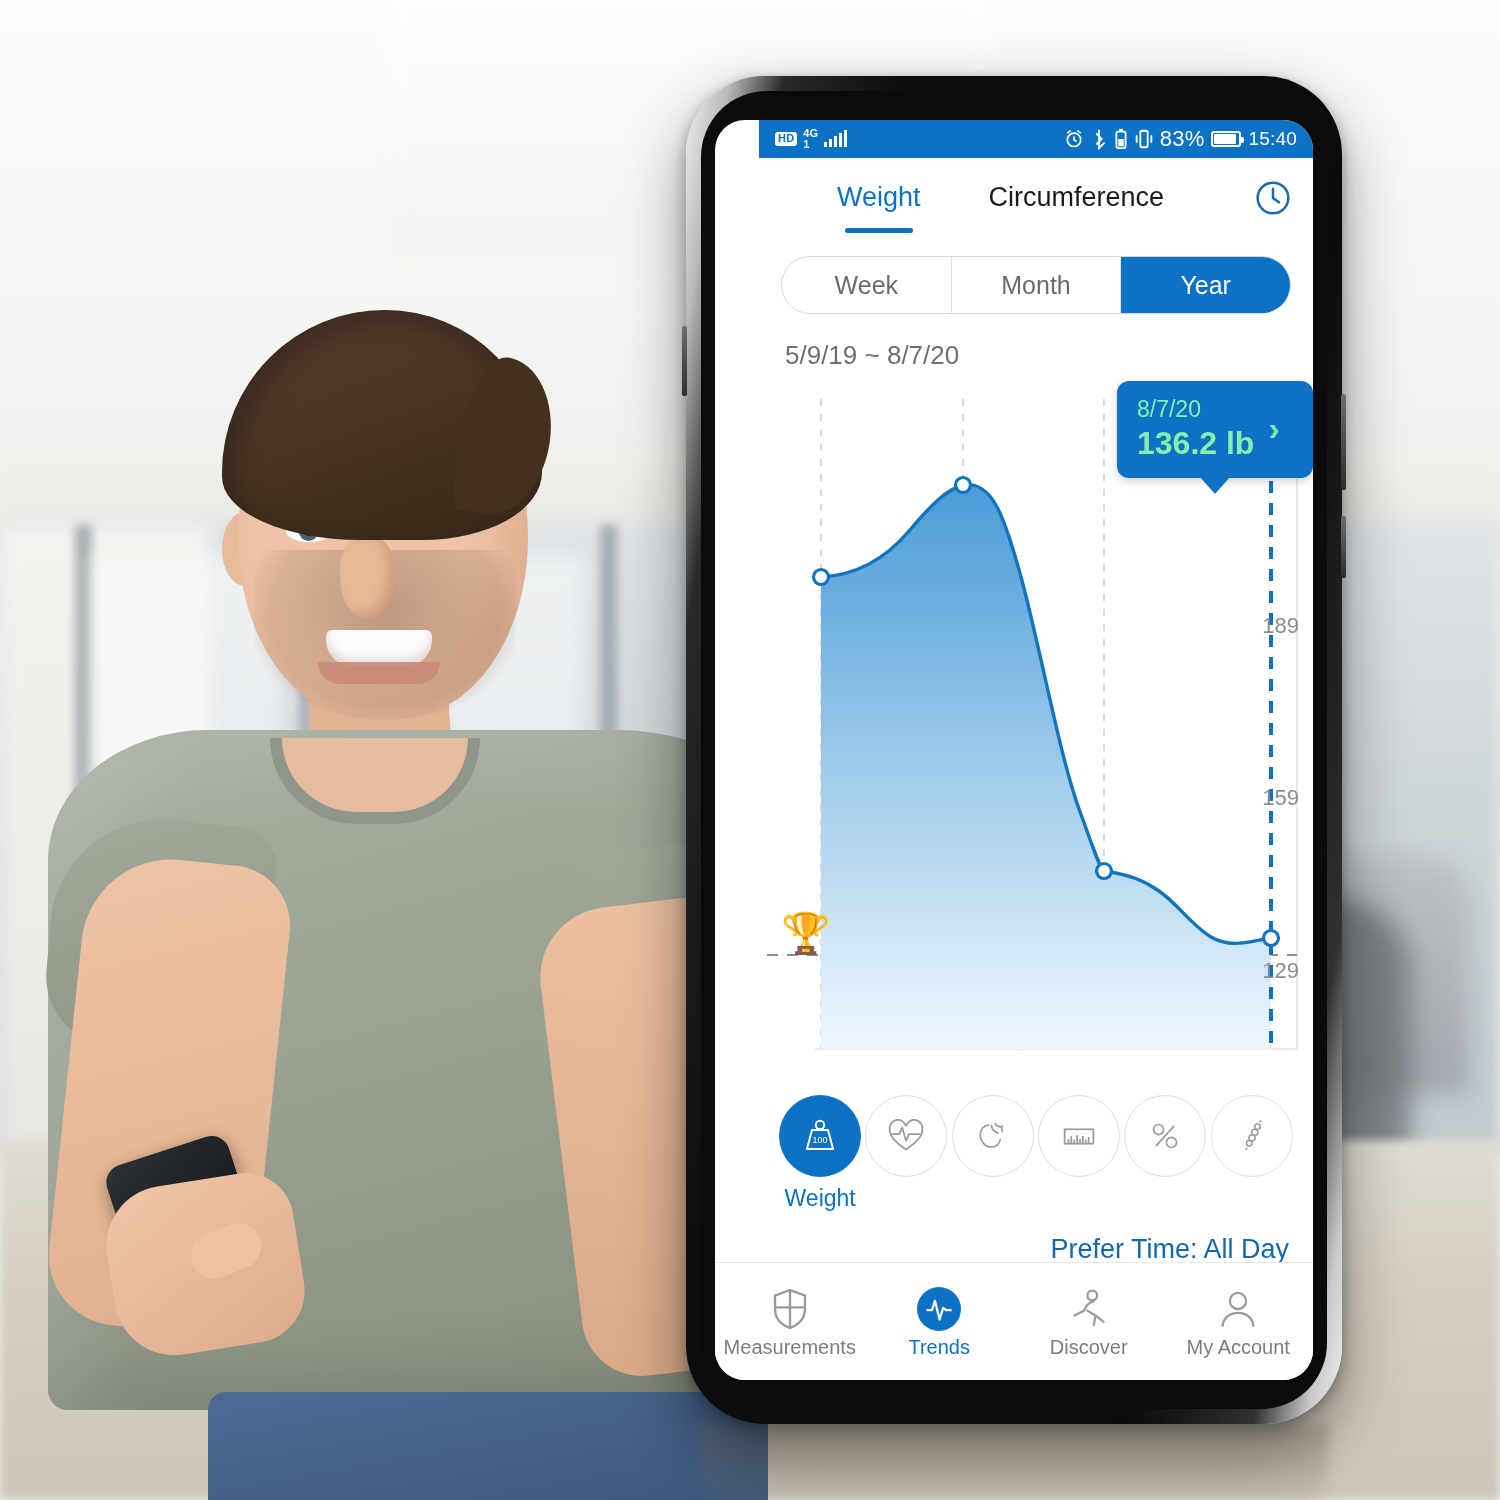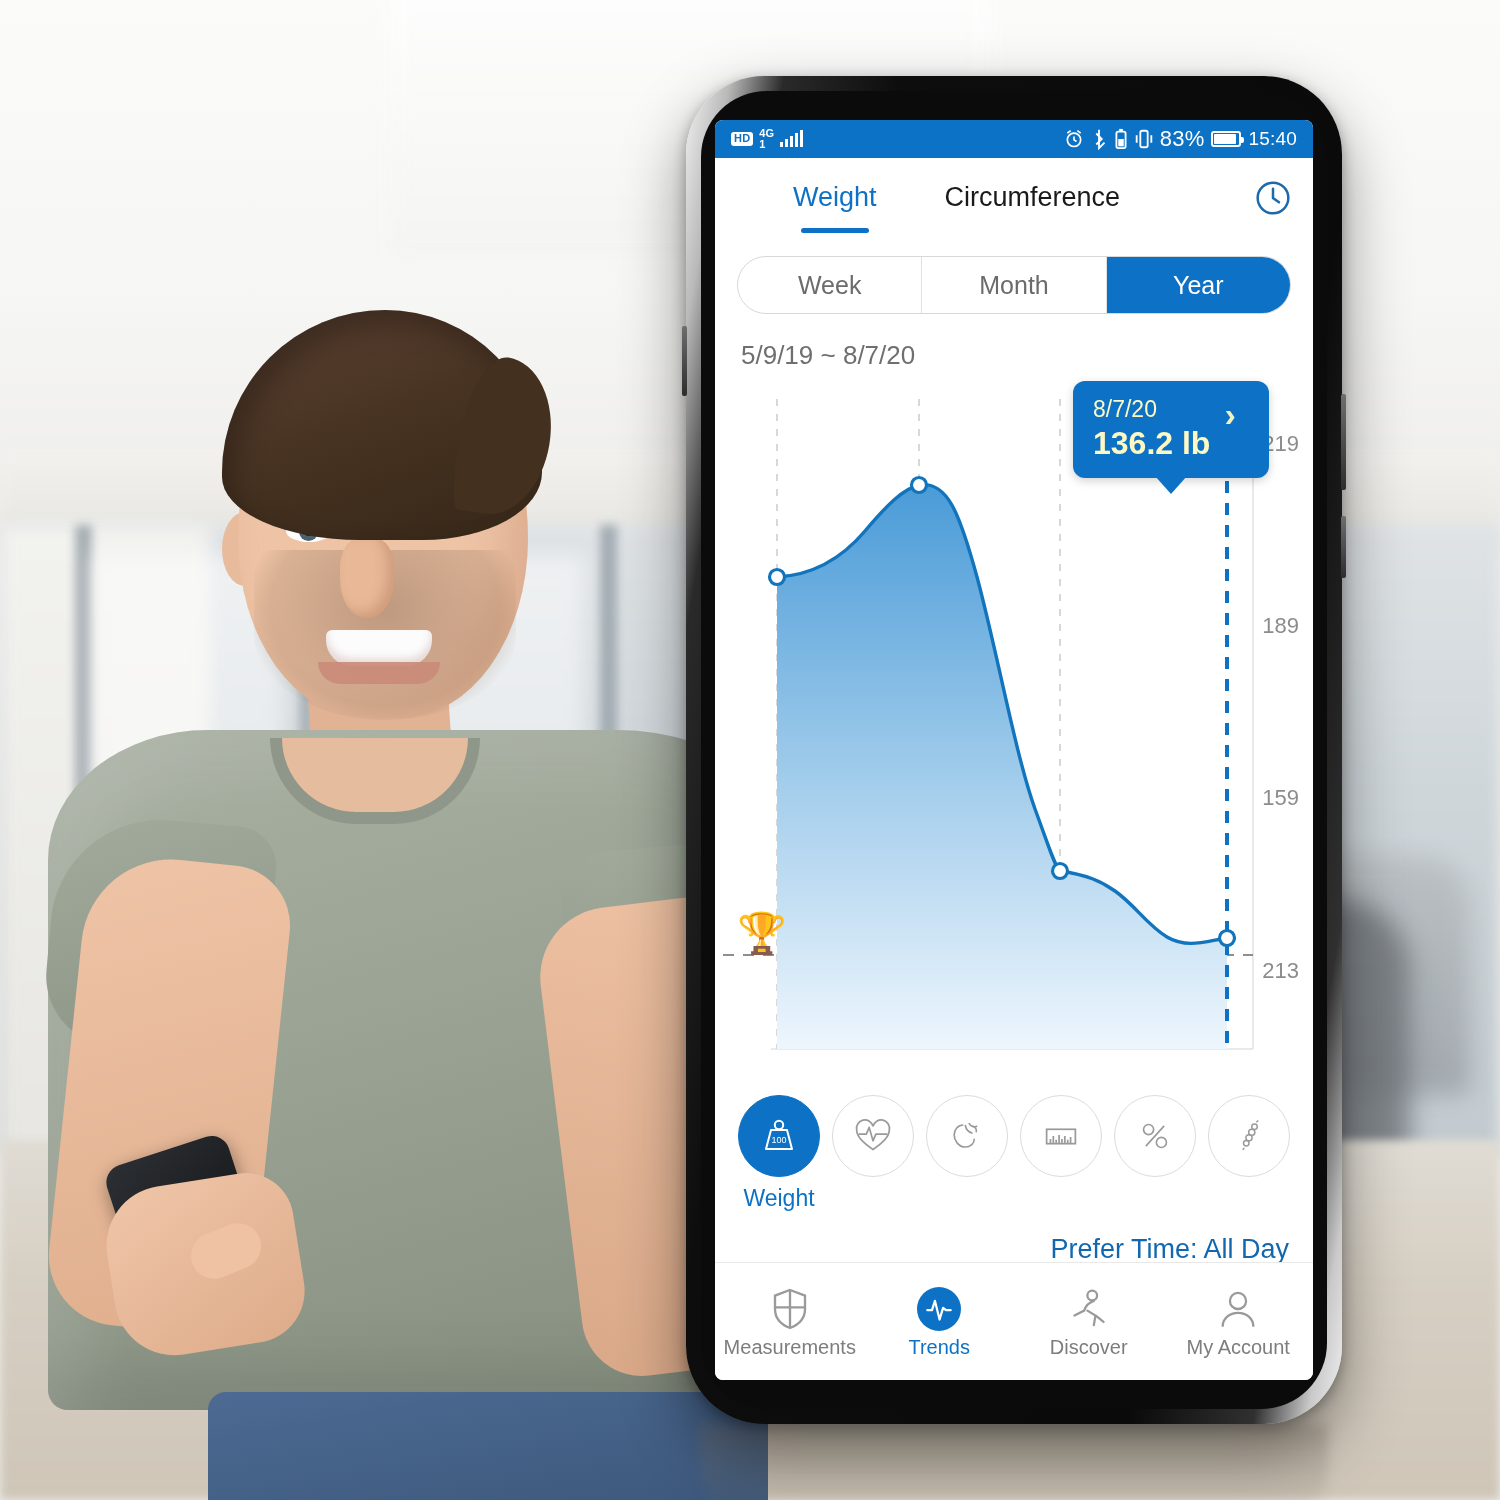--- a/index.html
+++ b/index.html
@@ -188,21 +188,21 @@
     background:linear-gradient(100deg,#f3f3f3 0%, #b9b9b9 5%, #2a2a2a 11%,
                #0d0d0d 24%, #0a0a0a 76%, #303030 90%, #c9c9c9 96%, #f2f2f2 100%);
     box-shadow:0 28px 64px rgba(0,0,0,.42), 0 4px 14px rgba(0,0,0,.3);
   }
   .phone-inner {
     position:absolute; left:15px; top:15px; right:15px; bottom:15px;
     border-radius:66px; background:#0b0b0b;
   }
   .screen {
     position:absolute; left:29px; top:44px; right:29px; bottom:44px;
-    border-radius:8px; background:#ffffff; overflow:hidden;
+    border-radius:30px; background:#ffffff; overflow:hidden;padding-left:44px;
   }
   .btn-side {
     position:absolute; right:-4px; width:5px; border-radius:2px;
     background:linear-gradient(180deg,#6e6e6e,#2d2d2d);
   }
   .btn-side.b1 { top:318px; height:96px; }
   .btn-side.b2 { top:440px; height:62px; }
   .btn-left {
     position:absolute; left:-4px; top:250px; width:5px; height:70px;
     border-radius:2px; background:linear-gradient(180deg,#6e6e6e,#2d2d2d);
@@ -278,22 +278,22 @@
   .range-row { padding:26px 22px 0 26px; font-size:26px; color:#6f6f6f; }
 
   
   .chart-area { position:relative; height:694px; margin-top:14px; }
   .chart-svg { position:absolute; left:0; top:0; }
   .ylabels { position:absolute; right:8px; top:0; width:62px; height:100%; }
   .ylabel { position:absolute; right:6px; font-size:22px; color:#8c8c8c; }
   .trophy { position:absolute; font-size:40px; line-height:1; }
 
   .tooltip {
-    position:absolute; background:#0d72c5; color:#fef9c3; border-radius:12px;
-    padding:14px 16px 16px 20px; display:flex; gap:14px;
+    position:absolute; background:#0d72c5; color:#86efac; border-radius:12px;
+    padding:14px 16px 16px 20px; display:flex; align-items:center; gap:14px;
     box-shadow:0 3px 10px rgba(0,0,0,.18);
   }
   .tt-date { font-size:23px; line-height:1.25; }
   .tt-val { font-size:32px; font-weight:bold; line-height:1.2; }
   .tt-chev { font-size:34px; font-weight:bold; opacity:.95; }
   .tt-tail {
     position:absolute; bottom:-16px; left:50%; margin-left:-16px;
     width:0; height:0; border-left:16px solid transparent;
     border-right:16px solid transparent; border-top:18px solid #0d72c5;
   }
@@ -506,21 +506,21 @@
         <circle cx="345" cy="486" r="7.5" fill="#fff" stroke="#1274bd" stroke-width="3.2"></circle>
         <circle cx="512" cy="553" r="7.5" fill="#fff" stroke="#1274bd" stroke-width="3.2"></circle>
       </svg>
 
       <div class="trophy" style="left:22px; top:528px;">🏆</div>
 
       <div class="ylabels">
         <div class="ylabel" style="top:46px;">219</div>
         <div class="ylabel" style="top:228px;">189</div>
         <div class="ylabel" style="top:400px;">159</div>
-        <div class="ylabel" style="top:573px;">213</div>
+        <div class="ylabel" style="top:573px;">129</div>
       </div>
 
       <div class="tooltip" style="left:358px; top:-4px; width:196px;">
         <div>
           <div class="tt-date">8/7/20</div>
           <div class="tt-val">136.2 lb</div>
         </div>
         <div class="tt-chev">›</div>
         <div class="tt-tail"></div>
       </div>

